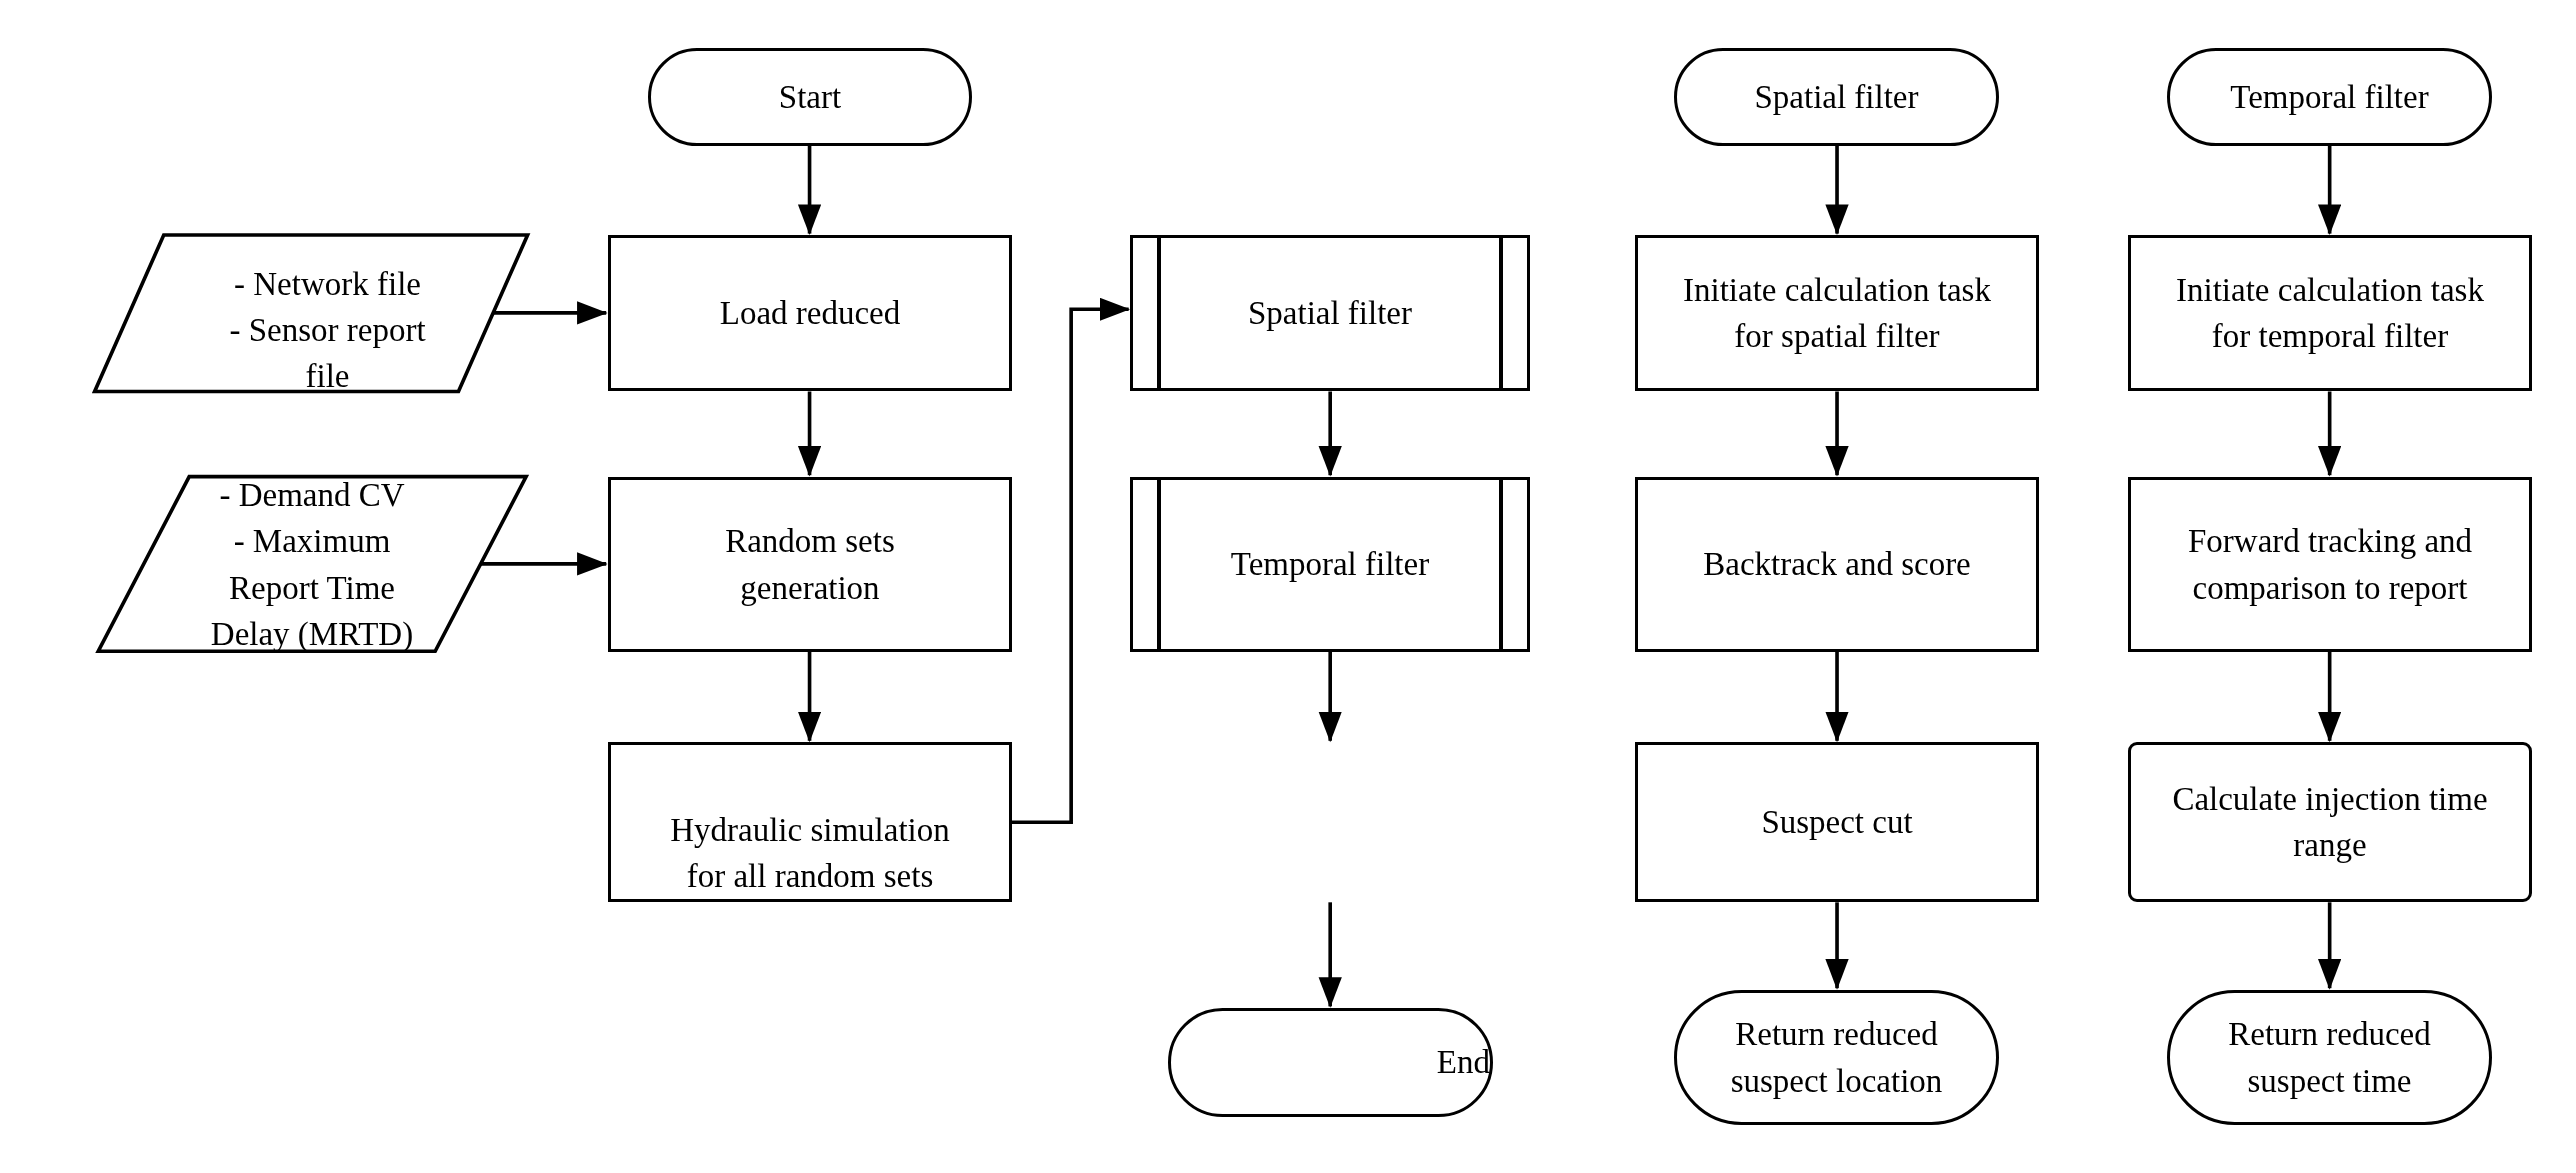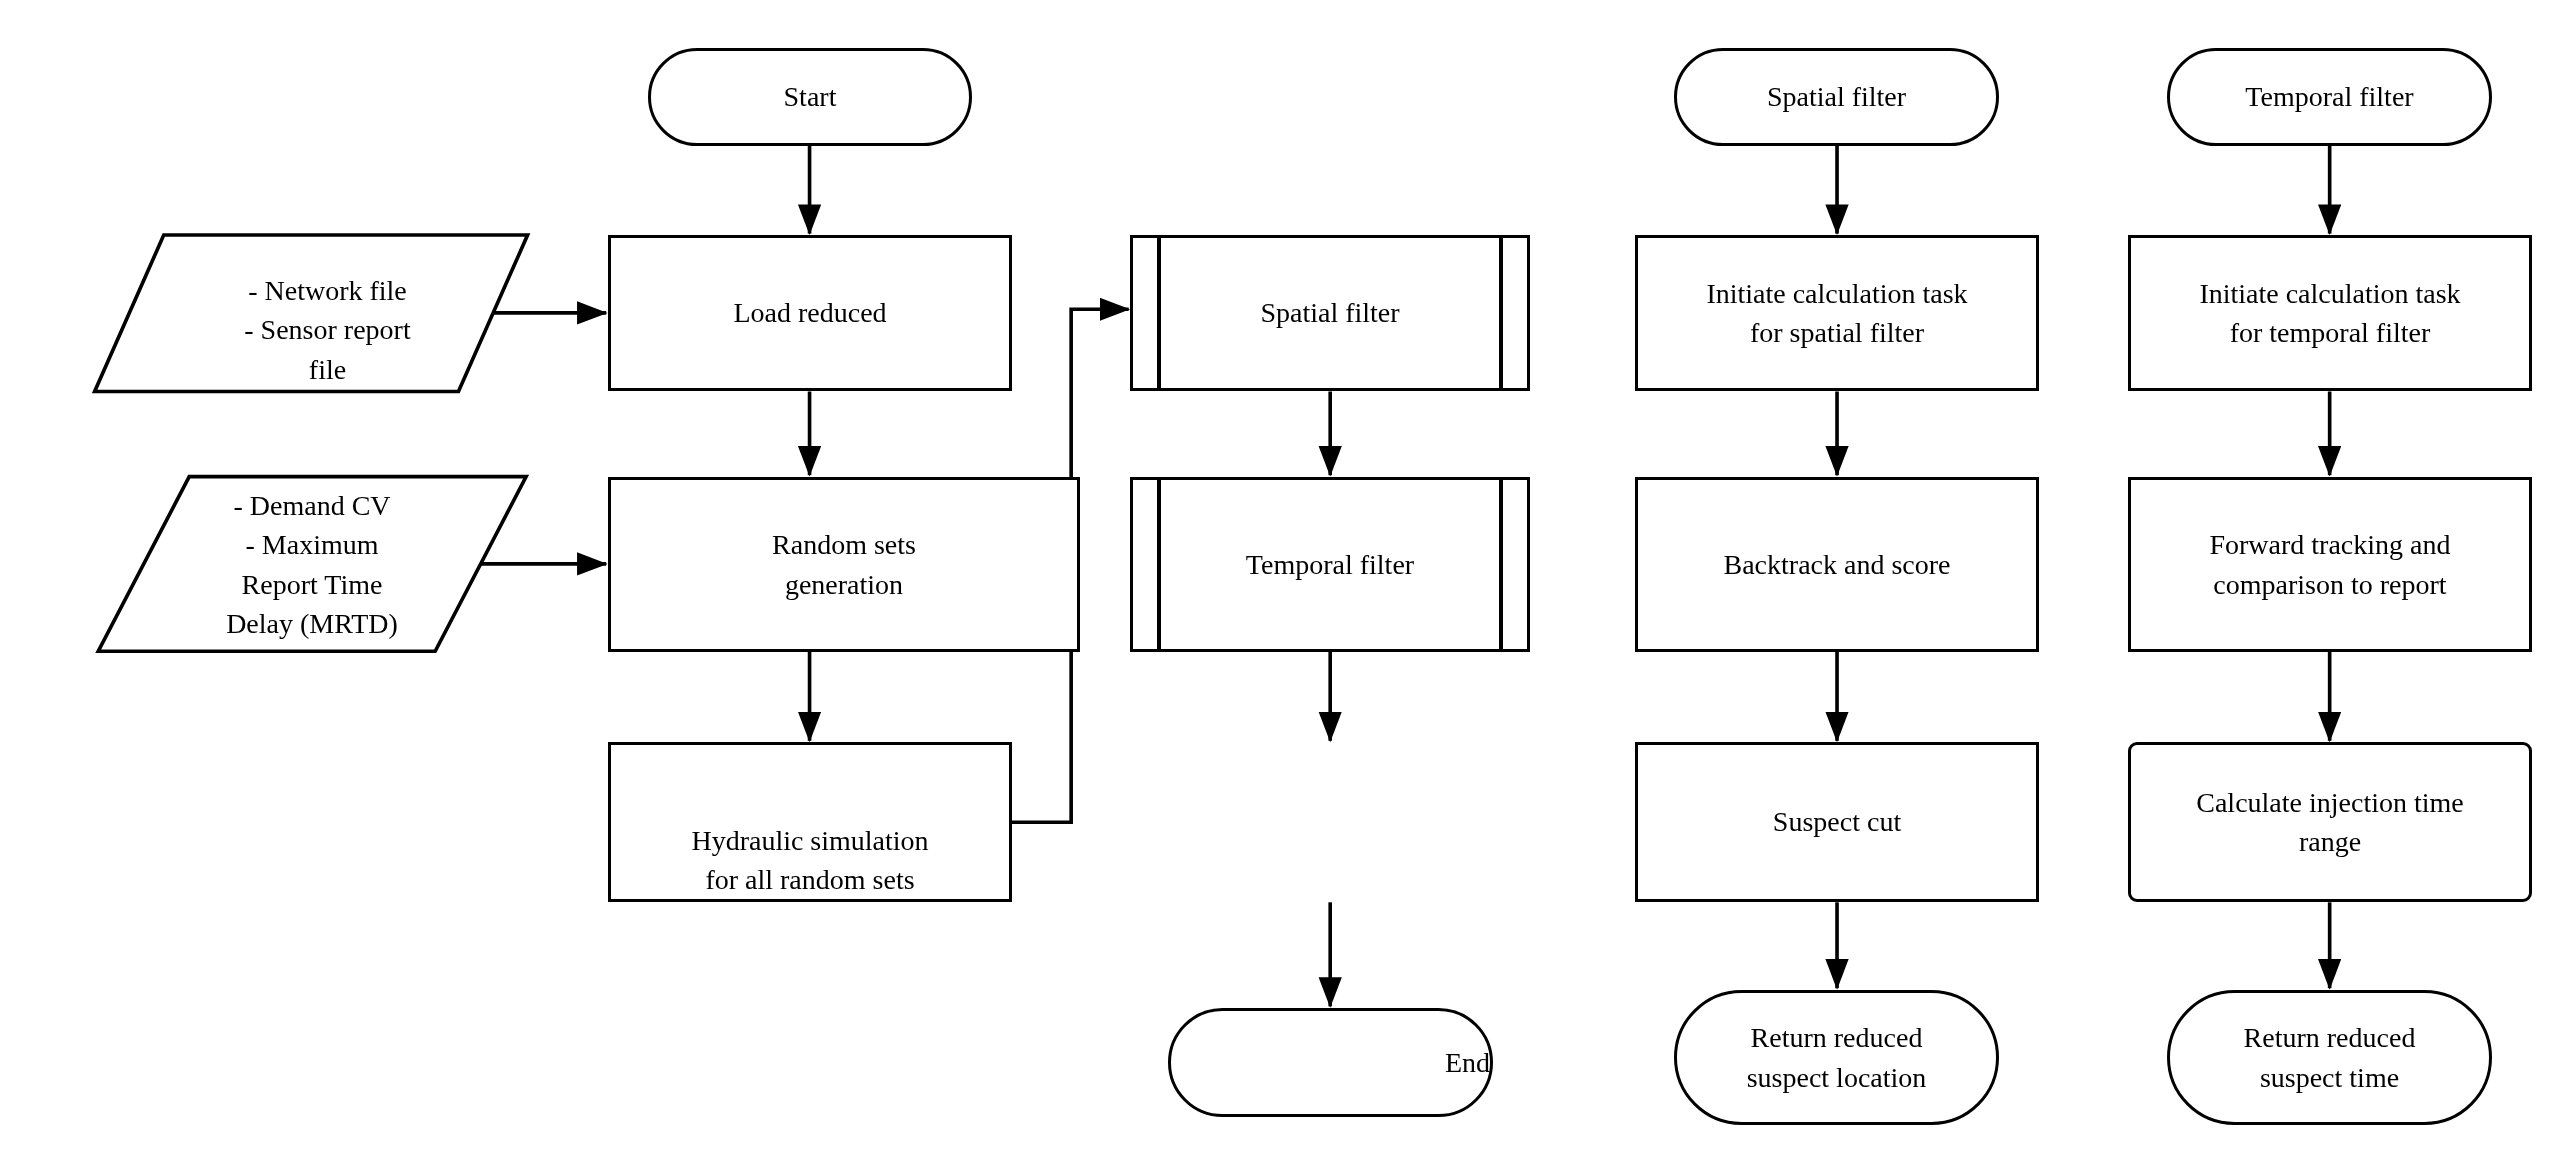--- a/index.html
+++ b/index.html
@@ -17,21 +17,21 @@
     width: 2576px; height: 1173px;
   }
   .node {
     position: absolute;
     box-sizing: border-box;
     display: flex;
     align-items: center;
     justify-content: center;
     text-align: center;
     white-space: pre-line;
-    font-size: 28px;
+    font-size: 33px;
     line-height: 1.40;
     background: #ffffff;
   }
   .rect { border: 3.6px solid #000000; }
   .capsule { border: 3.6px solid #000000; border-radius: 727px; }
   .plain { background: transparent; }
   .subroutine { border: 3.6px solid #000000; }
   .subbar {
     position: absolute;
     top: 0; bottom: 0;
@@ -90,21 +90,21 @@
     <span class="lbl">Load reduced</span>
   </div>
 
   <div class="node plain" style="left:109px; top:477px; width:406px; height:175px;">
     <span class="lbl">- Demand CV
 - Maximum
 Report Time
 Delay (MRTD)</span>
   </div>
 
-  <div class="node rect" style="left:608px; top:477px; width:472px; height:175px;justify-content:center;">
+  <div class="node rect" style="left:608px; top:477px; width:404px; height:175px;justify-content:center;">
     <span class="lbl">Random sets
 generation</span>
   </div>
 
   <div class="node rect" style="left:608px; top:742px; width:404px; height:160px;align-items:flex-end;">
     <span class="lbl">Hydraulic simulation
 for all random sets</span>
   </div>
 
   <div class="node subroutine" style="left:1130px; top:235px; width:400px; height:156px;">

